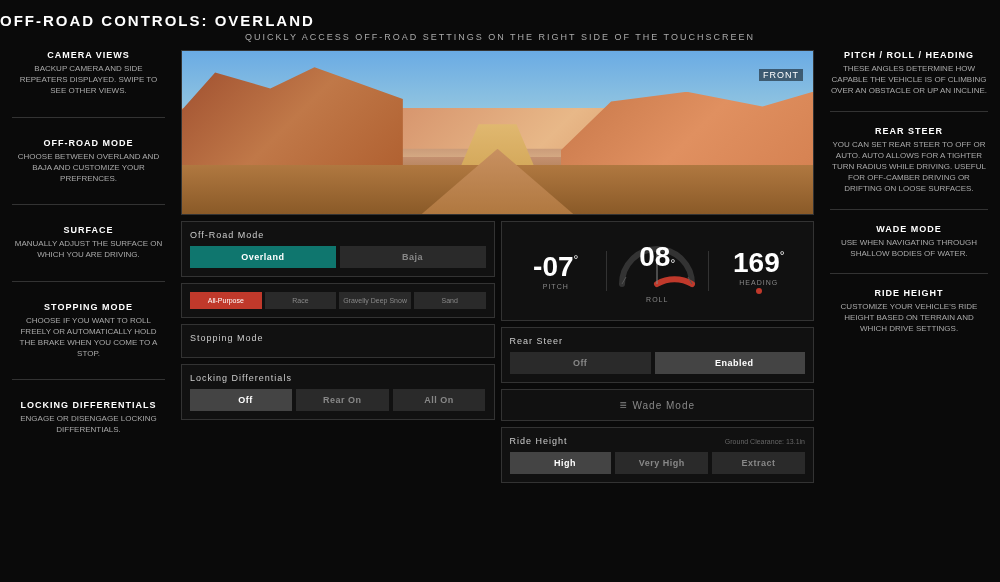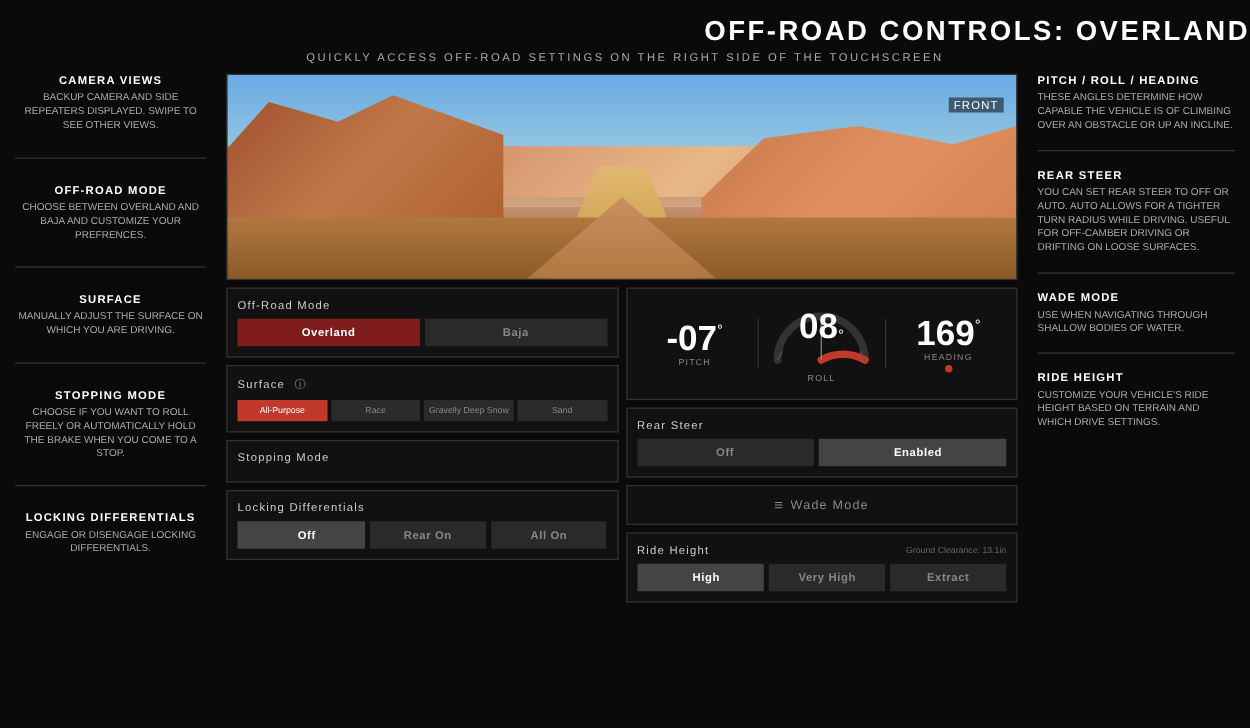--- a/index.html
+++ b/index.html
@@ -7,23 +7,23 @@
       background: #0a0a0a;
       color: #fff;
       font-family: Arial, sans-serif;
       width: 1000px;
       height: 582px;
       overflow: hidden;
       position: relative;
     }
 
     .page-title {
-      text-align: right;
+      text-align: left;
       padding-top: 12px;
-      font-size: 22px;
+      font-size: 15px;
       font-weight: bold;
       letter-spacing: 2px;
       color: #fff;
     }
 
     .page-subtitle {
       text-align: center;
       font-size: 9px;
       letter-spacing: 2px;
       color: #aaa;
@@ -167,21 +167,21 @@
       padding: 6px 4px;
       font-size: 9px;
       border: none;
       cursor: pointer;
       text-align: center;
       letter-spacing: 0.5px;
       font-weight: bold;
     }
 
     .btn-active-red {
-      background: #7f1d1d;
+      background: #0f766e;
       color: #fff;
     }
 
     .btn-inactive {
       background: #2a2a2a;
       color: #888;
     }
 
     .btn-active-dark {
       background: #444;
@@ -207,21 +207,21 @@
 
     .surface-btn-active {
       background: #c0392b;
       color: #fff;
     }
 
     
     .gauge-panel {
       background: #111;
       border: 1px solid #333;
-      height: 90px;
+      height: 100px;
       display: flex;
       align-items: center;
       justify-content: center;
       gap: 0;
       padding: 6px 8px;
       position: relative;
     }
 
     .gauge-item {
       display: flex;
@@ -278,20 +278,21 @@
       letter-spacing: 1px;
     }
 
     
     .right-sidebar {
       width: 180px;
       padding: 0 12px 0 10px;
       display: flex;
       flex-direction: column;
       gap: 10px;
+      text-align: center;
     }
 
     .rsidebar-section {
       display: flex;
       flex-direction: column;
       gap: 3px;
     }
 
     .rsidebar-title {
       font-size: 9px;
@@ -389,24 +390,20 @@
 
         <div class="control-panel">
           <div class="control-panel-title">Off-Road Mode</div>
           <div class="button-row">
             <button class="btn btn-active-red">Overland</button>
             <button class="btn btn-inactive">Baja</button>
           </div>
         </div>
 
         <div class="control-panel">
-          <div class="control-panel-title">
-            <span>Surface</span>
-            <span style="color:#888;margin-left:4px;">ⓘ</span>
-          </div>
           <div class="surface-row">
             <button class="surface-btn surface-btn-active">All-Purpose</button>
             <button class="surface-btn">Race</button>
             <button class="surface-btn">Gravelly Deep Snow</button>
             <button class="surface-btn">Sand</button>
           </div>
         </div>
 
         <div class="control-panel">
           <div class="control-panel-title">Stopping Mode</div>

